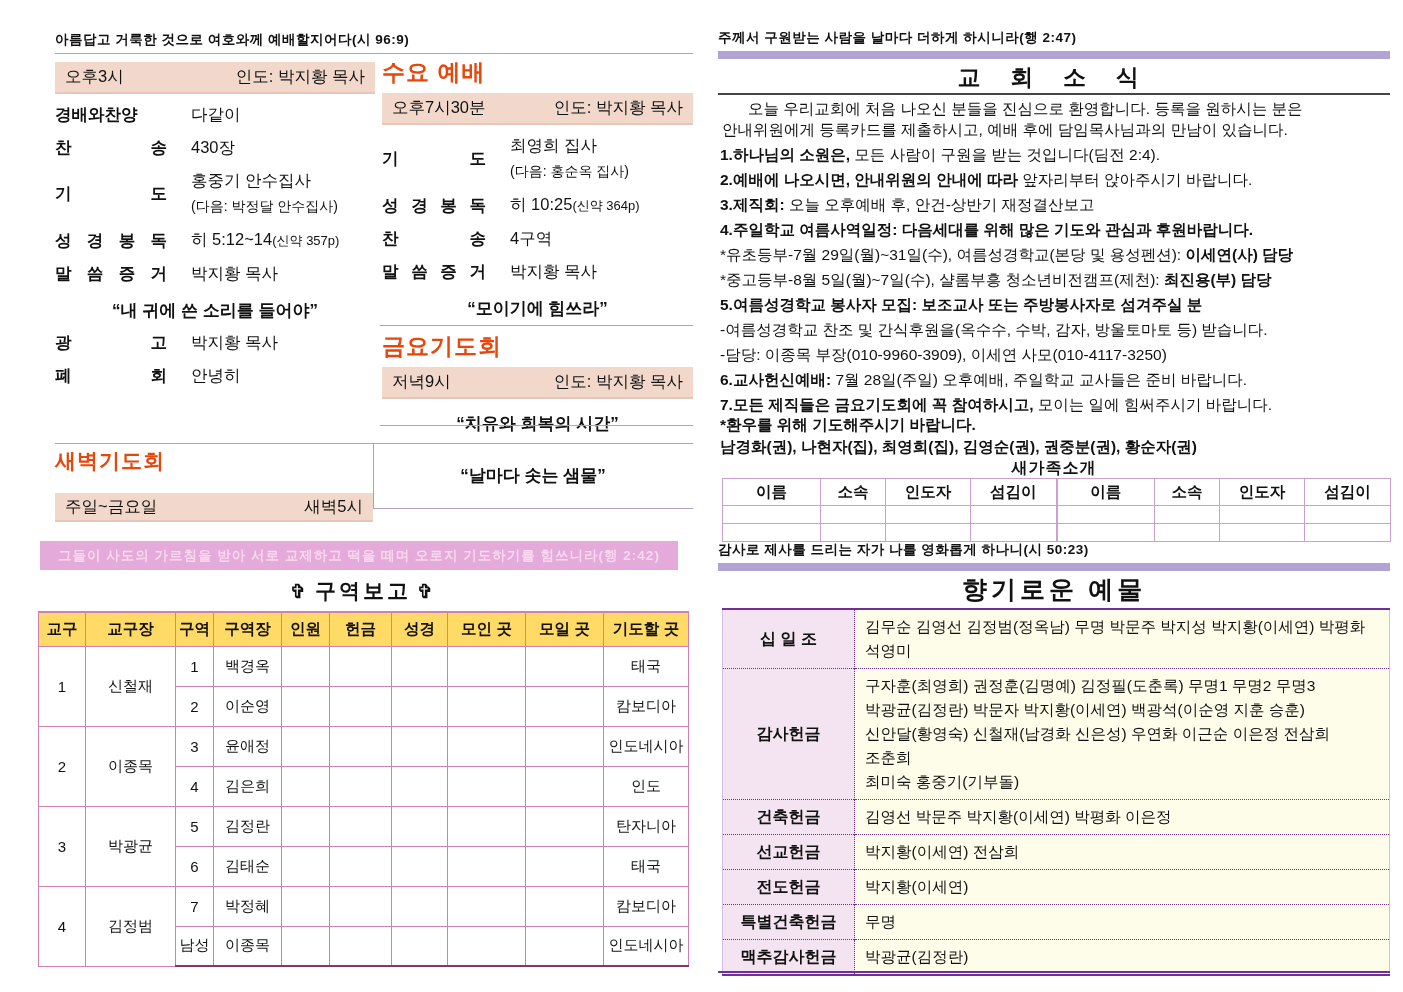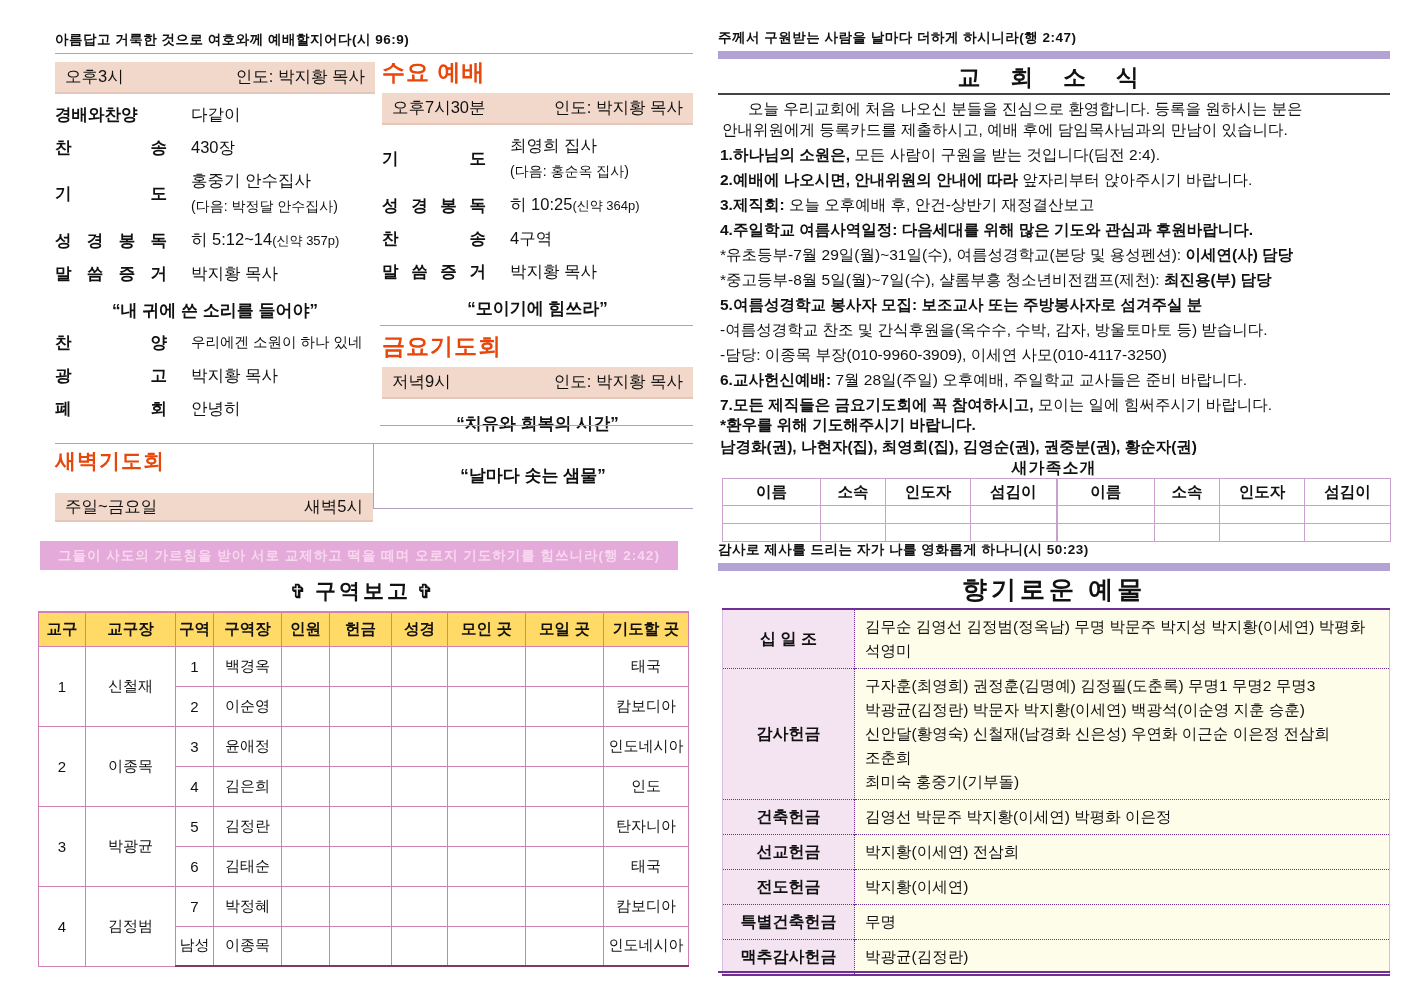--- a/index.html
+++ b/index.html
@@ -79,24 +79,20 @@
     <span class="wvalue">
       <span>히 5:12~14</span><span class="small">(신약 357p)</span>
     </span>
   </div>
   <div class="wrow">
     <span class="wlabel">말 씀 증 거</span>
     <span class="wvalue">박지황 목사</span>
   </div>
   <div class="wquote">“내 귀에 쓴 소리를 들어야”</div>
   <div class="wrow">
-    <span class="wlabel">찬 양</span>
-    <span class="wvalue smallv">우리에겐 소원이 하나 있네</span>
-  </div>
-  <div class="wrow">
     <span class="wlabel">광 고</span>
     <span class="wvalue">박지황 목사</span>
   </div>
   <div class="wrow">
     <span class="wlabel">폐 회</span>
     <span class="wvalue">안녕히</span>
   </div>
 </div>
 
 <div class="abs" style="left:382px;top:57px;width:311px">

